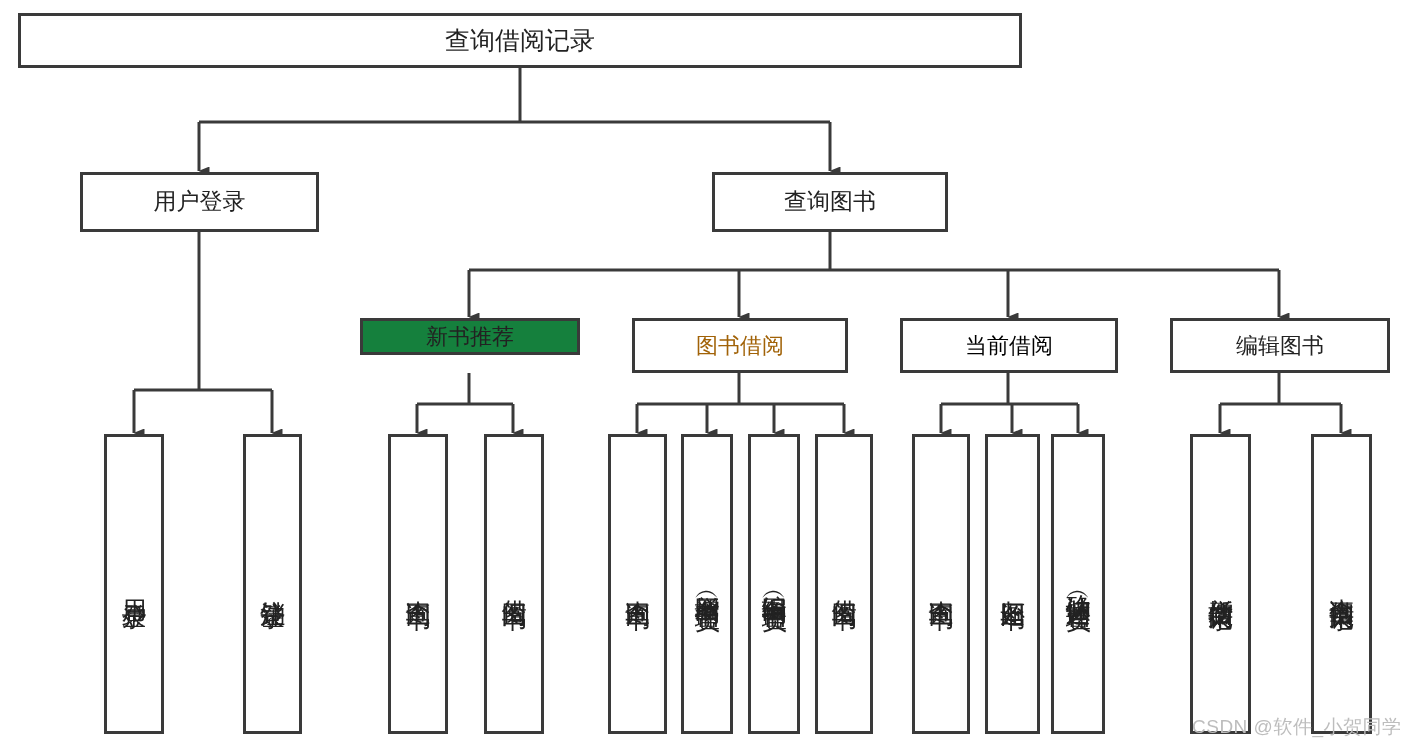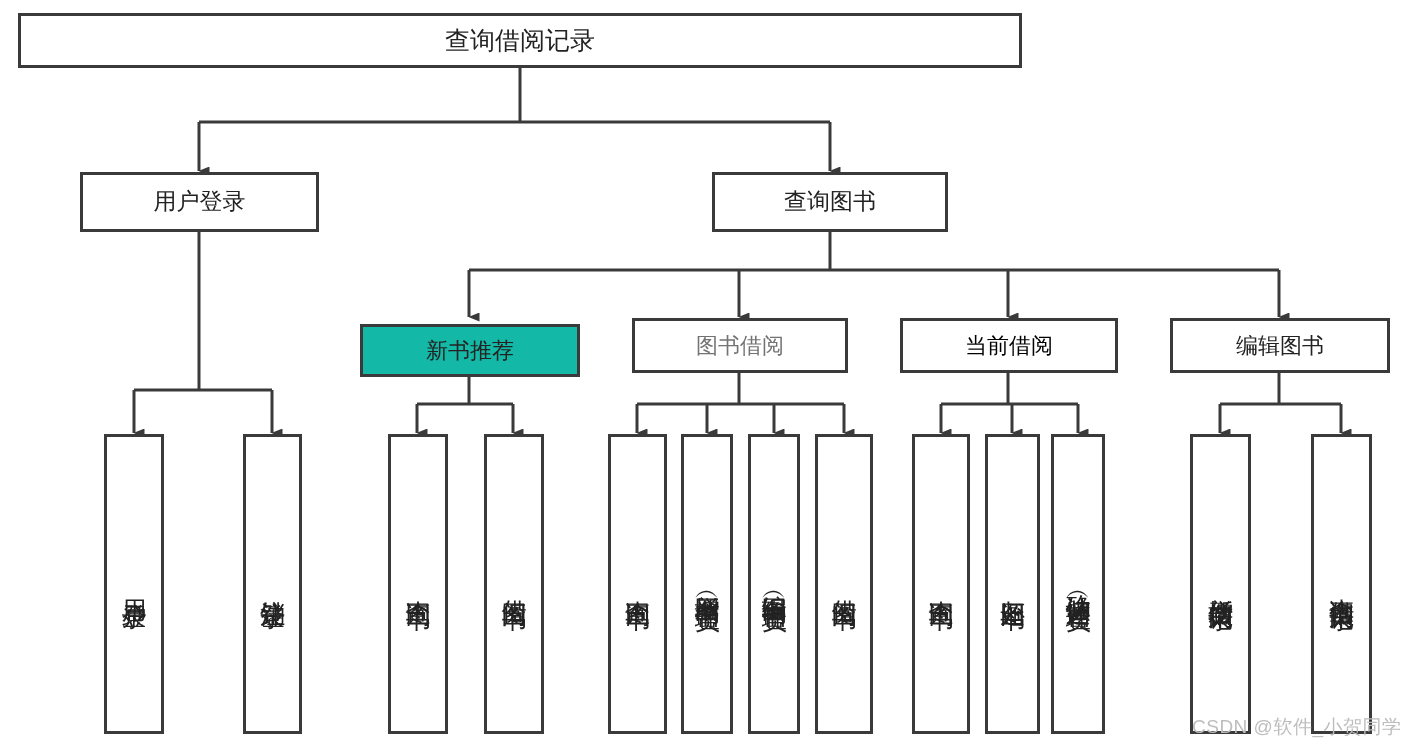--- a/index.html
+++ b/index.html
@@ -118,25 +118,25 @@
   <div id="node-layer">
       <div class="node root horizontal" style="left: 18px; top: 13px; width: 1004px; height: 55px; border-color: rgb(58, 58, 58); background: rgb(255, 255, 255);">
         <span class="node-label" style="color: rgb(34, 34, 34);">查询借阅记录</span>
       </div>
       <div class="node level2 horizontal" style="left: 80px; top: 172px; width: 239px; height: 60px; border-color: rgb(58, 58, 58); background: rgb(255, 255, 255);">
         <span class="node-label" style="color: rgb(34, 34, 34);">用户登录</span>
       </div>
       <div class="node level2 horizontal" style="left: 712px; top: 172px; width: 236px; height: 60px; border-color: rgb(58, 58, 58); background: rgb(255, 255, 255);">
         <span class="node-label" style="color: rgb(34, 34, 34);">查询图书</span>
       </div>
-      <div class="node level3 horizontal" style="left: 360px; top: 318px; width: 220px; height: 53px; border-color: rgb(58, 58, 58); background: #14b8a6; margin-top: 6px;">
+      <div class="node level3 horizontal" style="left: 360px; top: 318px; width: 220px; height: 37px; border-color: rgb(58, 58, 58); background: #15803d;">
         <span class="node-label" style="color: rgb(34, 34, 34);">新书推荐</span>
       </div>
       <div class="node level3 horizontal" style="left: 632px; top: 318px; width: 216px; height: 55px; border-color: rgb(58, 58, 58); background: rgb(255, 255, 255);">
-        <span class="node-label" style="color: #737373;">图书借阅</span>
+        <span class="node-label" style="color: #a16207;">图书借阅</span>
       </div>
       <div class="node level3 horizontal" style="left: 900px; top: 318px; width: 218px; height: 55px; border-color: rgb(58, 58, 58); background: rgb(255, 255, 255);">
         <span class="node-label" style="color: #000000;">当前借阅</span>
       </div>
       <div class="node level3 horizontal" style="left: 1170px; top: 318px; width: 220px; height: 55px; border-color: rgb(58, 58, 58); background: rgb(255, 255, 255);">
         <span class="node-label" style="color: rgb(34, 34, 34);">编辑图书</span>
       </div>
       <div class="node leaf vertical" style="left: 104px; top: 434px; width: 60px; height: 300px; border-color: rgb(58, 58, 58); background: rgb(255, 255, 255);">
         <span class="node-label" style="color: rgb(34, 34, 34);">用户登录</span>
       </div>

